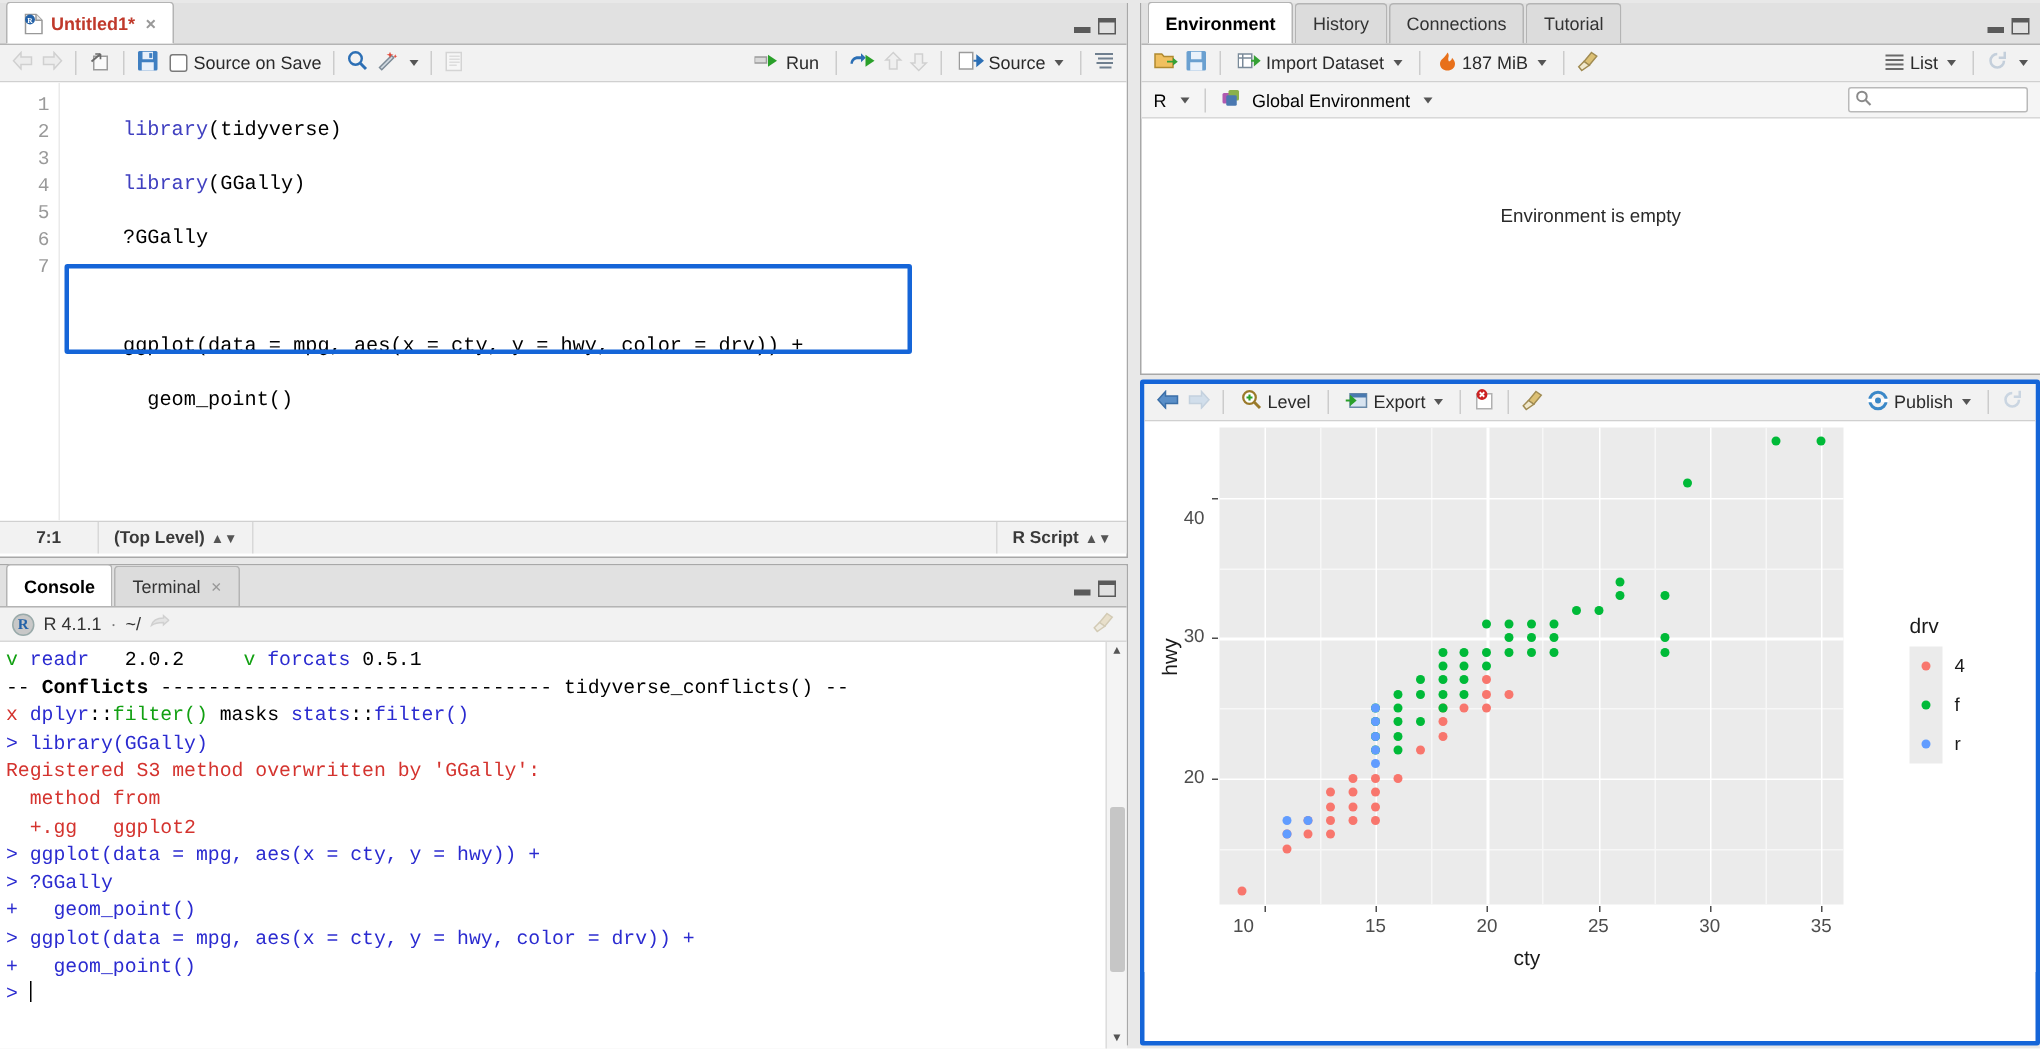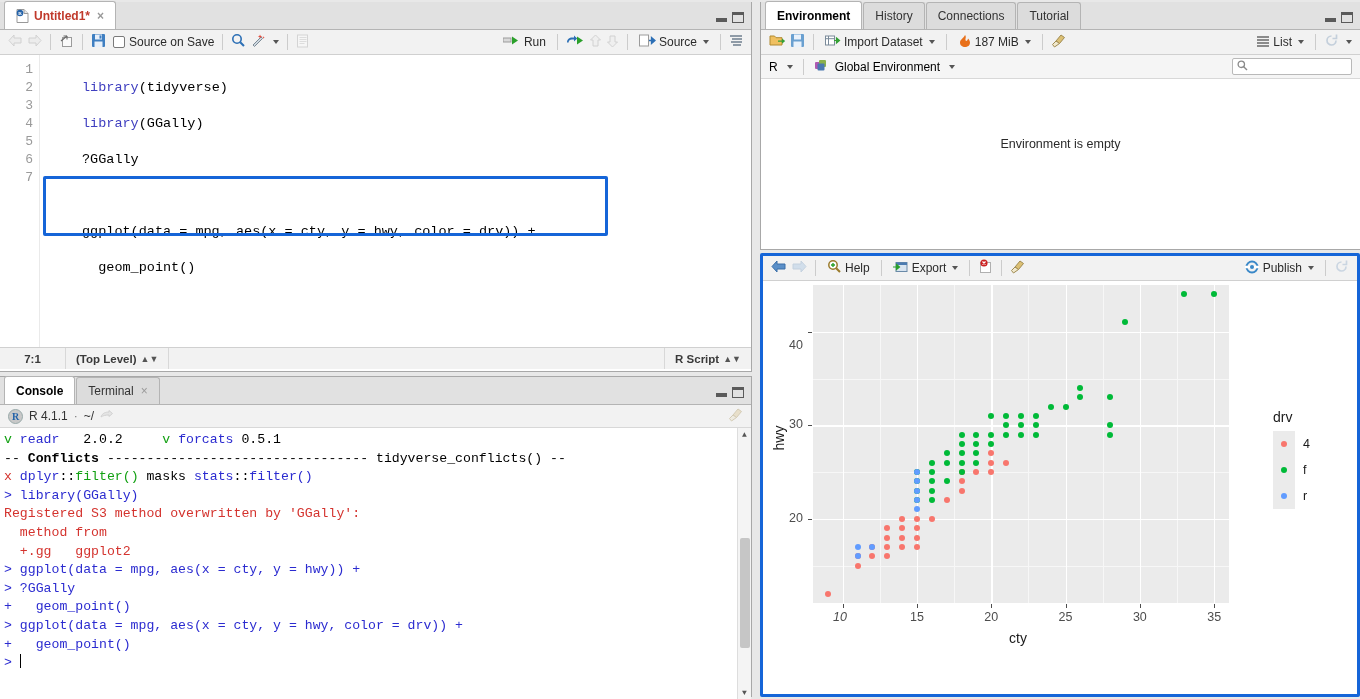--- a/index.html
+++ b/index.html
@@ -486,21 +486,21 @@
       </span>
       <div class="tbsep"></div>
       <div class="tbtn">
         <span class="ic">
           <svg width="15" height="15" viewBox="0 0 15 15">
               <circle cx="6" cy="6" r="4.2" fill="#fff" stroke="#9a7a2a" stroke-width="1.5"></circle>
               <path d="M9.2 9.2L13 13" stroke="#9a7a2a" stroke-width="2"></path>
               <path d="M6 4v4M4 6h4" stroke="#2aa02a" stroke-width="1.4"></path>
             </svg>
         </span>
-        <span>Help</span>
+        <span>Level</span>
       </div>
       <div class="tbsep"></div>
       <div class="tbtn">
         <span class="ic">
           <svg width="16" height="14" viewBox="0 0 16 14">
               <rect x="3" y="2.5" width="11" height="9" fill="#d8e4f0" stroke="#6a8aa8"></rect>
               <rect x="3" y="2.5" width="11" height="2.5" fill="#4a7ab0"></rect>
               <path d="M0 7h6M3.5 4.5L6.5 7l-3 2.5z" fill="#2aa02a" stroke="#2aa02a" stroke-width="1.2"></path>
             </svg>
         </span>
@@ -639,21 +639,21 @@
         <div class="pt" style="left: 154px; top: 219.118px; background: rgb(97, 156, 255);"></div>
         <div class="pt" style="left: 154px; top: 209.765px; background: rgb(97, 156, 255);"></div>
         <div class="pt" style="left: 154px; top: 200.412px; background: rgb(97, 156, 255);"></div>
         <div class="pt" style="left: 154px; top: 191.059px; background: rgb(97, 156, 255);"></div>
         <div class="ytick" style="left: 14px; top: 229.824px;">20</div>
         <div class="ytickmark" style="left: 45px; top: 237.824px;"></div>
         <div class="ytick" style="left: 14px; top: 136.294px;">30</div>
         <div class="ytickmark" style="left: 45px; top: 144.294px;"></div>
         <div class="ytick" style="left: 14px; top: 57px;">40</div>
         <div class="ytickmark" style="left: 45px; top: 50.7647px;"></div>
-        <div class="xtick" style="left: 62px; top: 329px; font-style: italic;">10</div>
+        <div class="xtick" style="left: 51px; top: 329px;">10</div>
         <div class="xtickmark" style="left: 79.7143px; top: 323px;"></div>
         <div class="xtick" style="left: 139px; top: 329px;">15</div>
         <div class="xtickmark" style="left: 154px; top: 323px;"></div>
         <div class="xtick" style="left: 213.286px; top: 329px;">20</div>
         <div class="xtickmark" style="left: 228.286px; top: 323px;"></div>
         <div class="xtick" style="left: 287.571px; top: 329px;">25</div>
         <div class="xtickmark" style="left: 302.571px; top: 323px;"></div>
         <div class="xtick" style="left: 361.857px; top: 329px;">30</div>
         <div class="xtickmark" style="left: 376.857px; top: 323px;"></div>
         <div class="xtick" style="left: 436.143px; top: 329px;">35</div>

